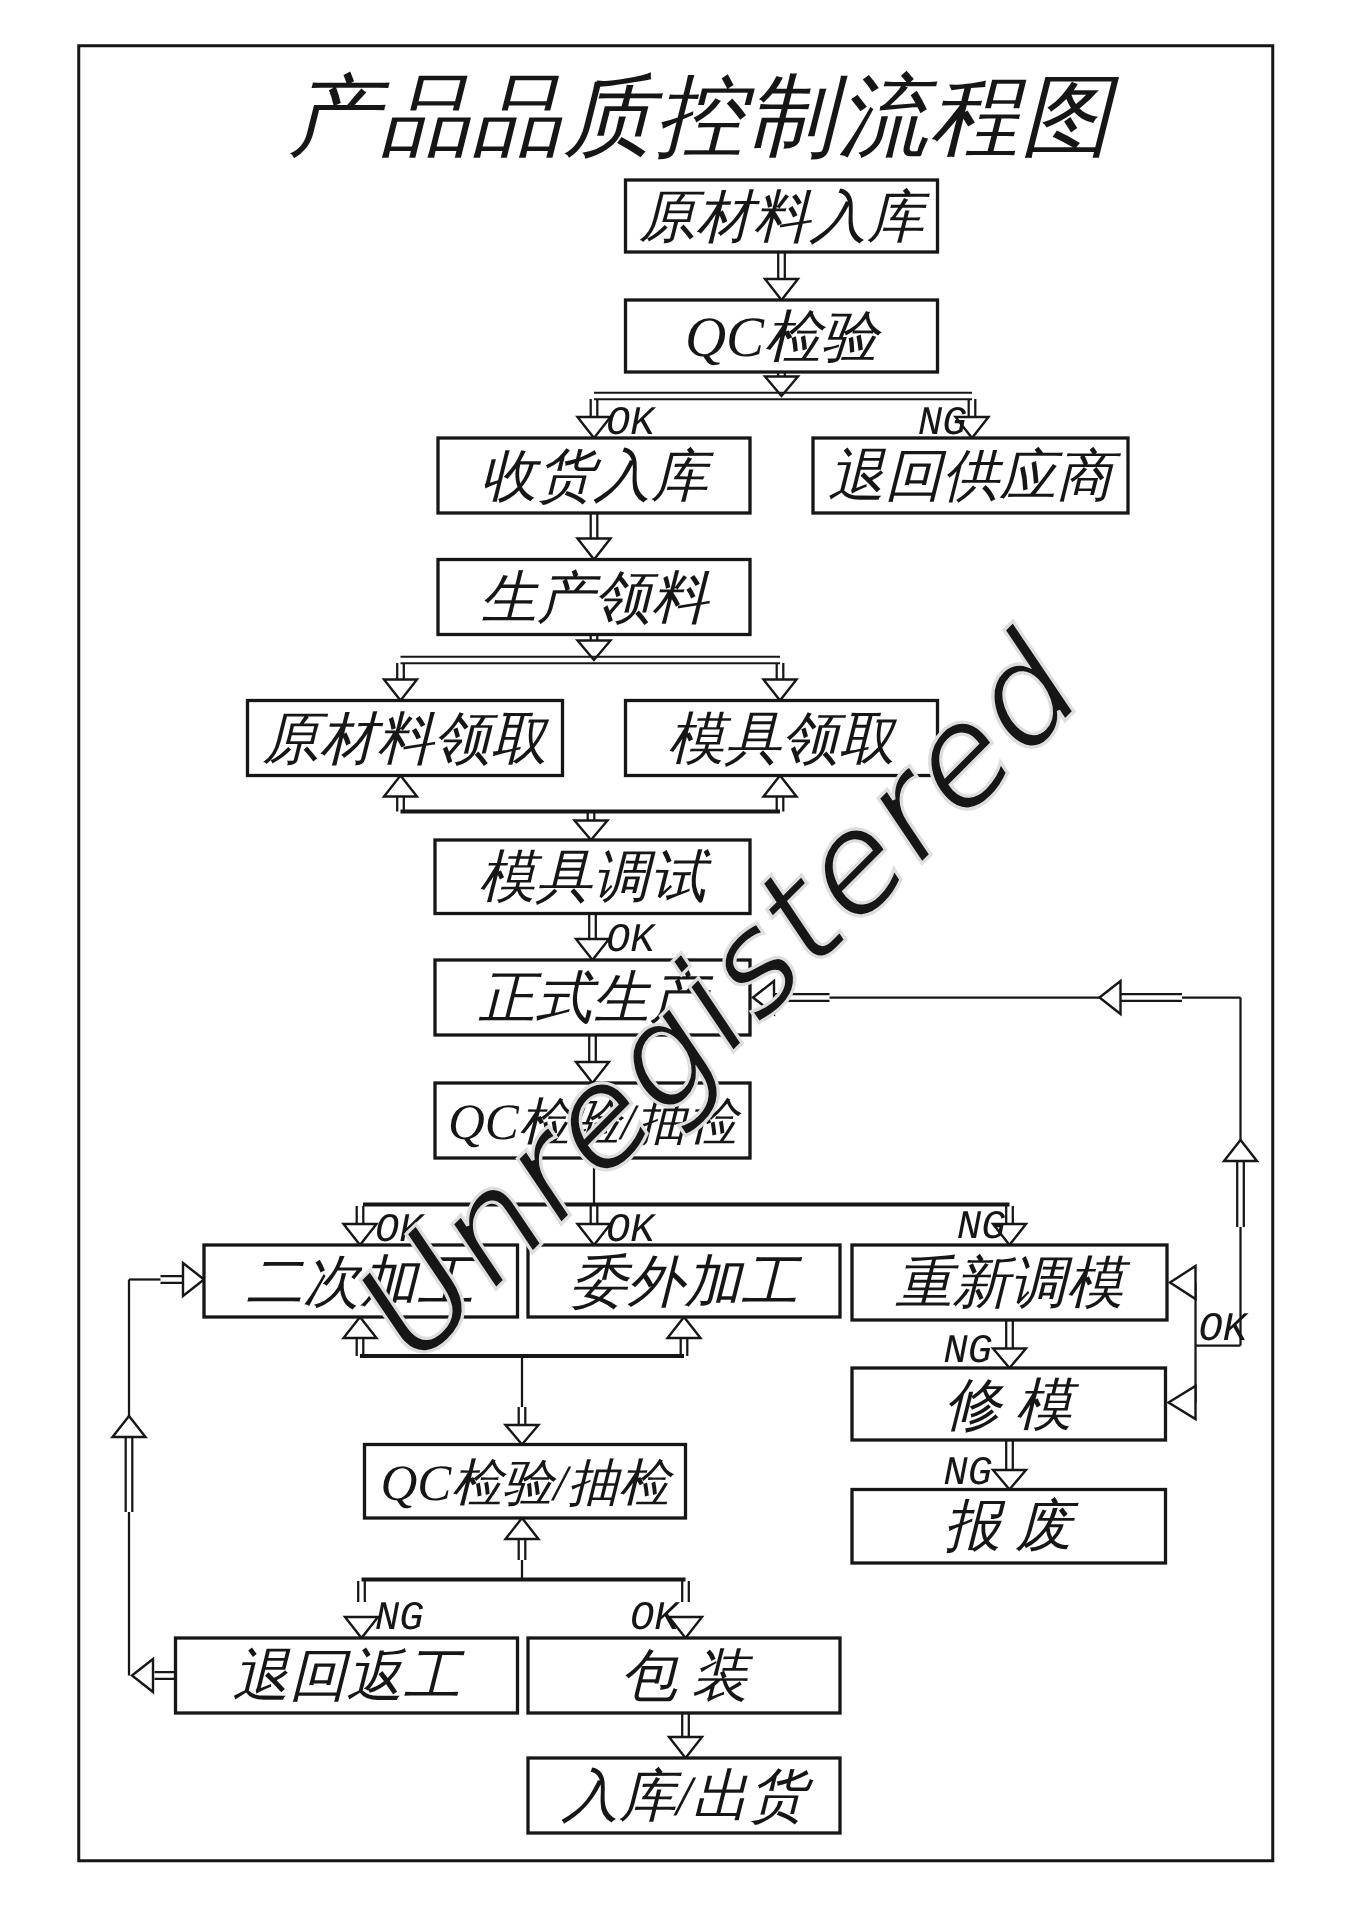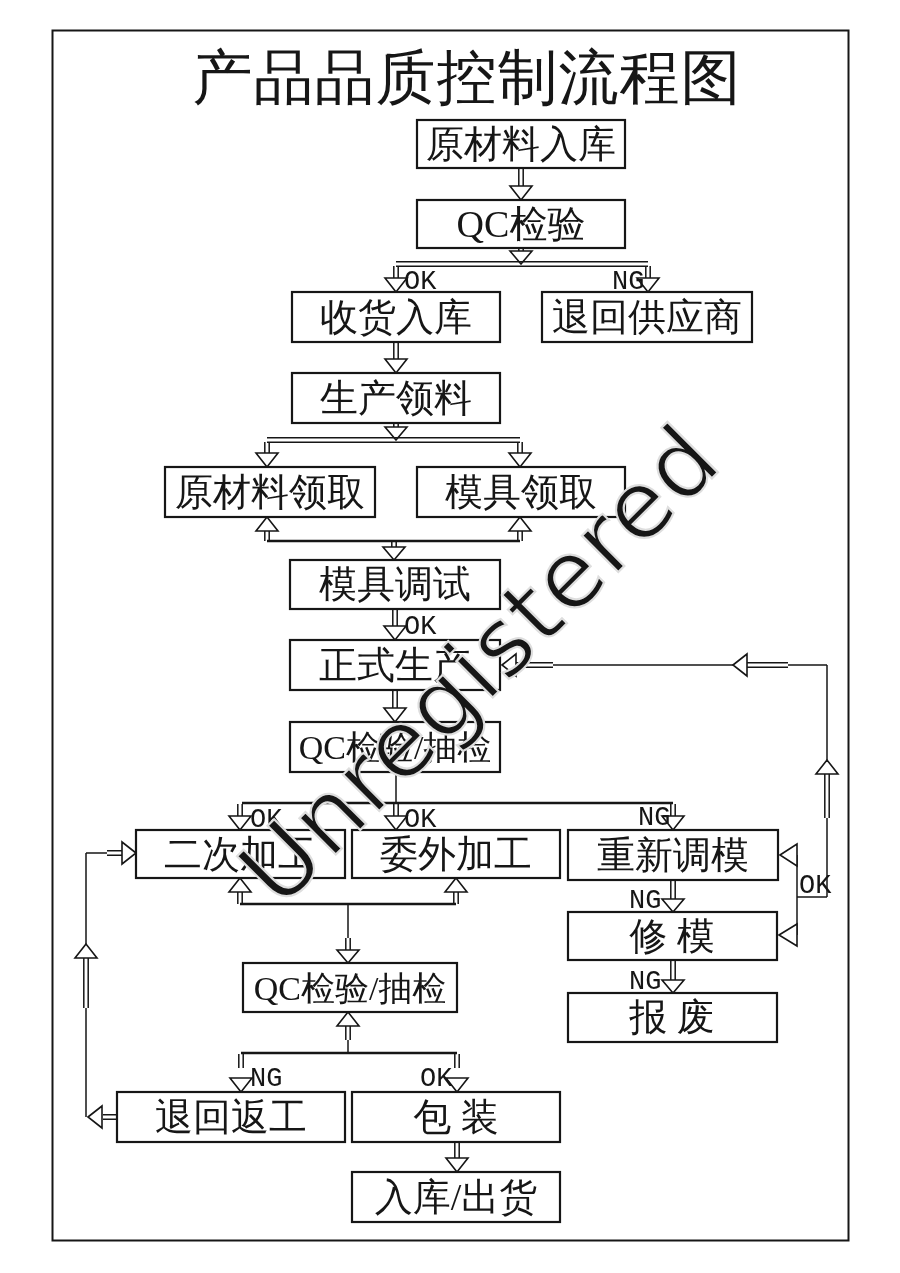--- a/index.html
+++ b/index.html
@@ -1,17 +1,17 @@
 <!DOCTYPE html>
 <html><head>
 <meta charset="utf-8">
 <style>
   html,body{margin:0;padding:0;background:#ffffff;}
   .page{position:relative;width:900px;height:1273px;background:#ffffff;overflow:hidden;
-        font-family:"Liberation Serif","DejaVu Serif",serif;}
+        font-family:"Liberation Serif","DejaVu Serif",serif;font-style:italic;}
   svg{display:block;}
   text{fill:#161616;}
   .node-label{font-family:"Liberation Serif","DejaVu Serif",serif;}
   .edge-label{font-family:"Liberation Mono","DejaVu Sans Mono",monospace;}
   .title-text{font-family:"Liberation Serif","DejaVu Serif",serif;}
   .wm{font-family:"DejaVu Sans","Liberation Sans",sans-serif;}
 </style>
 </head>
 <body>
 

